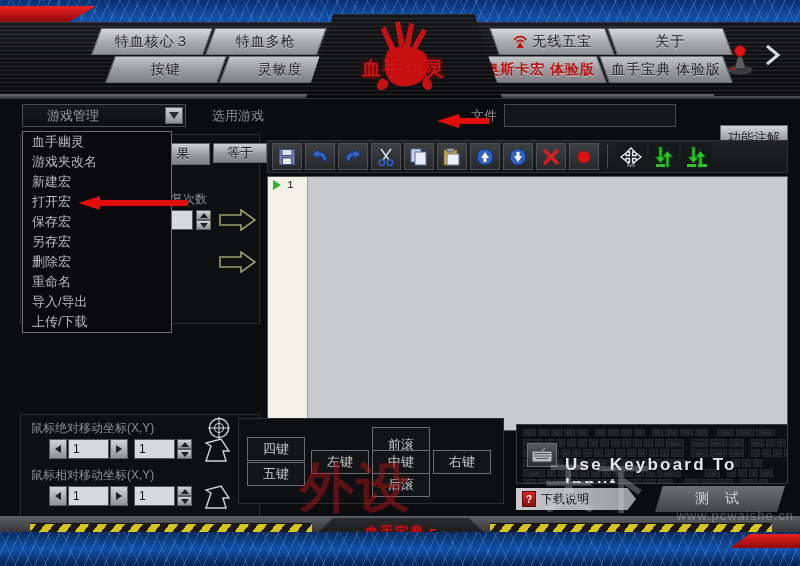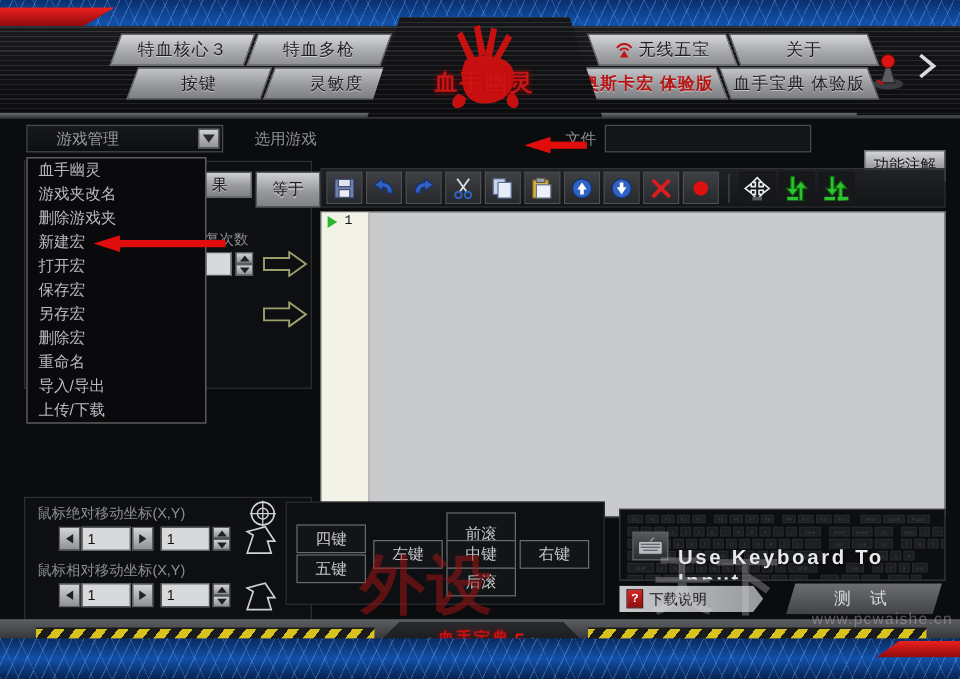--- a/index.html
+++ b/index.html
@@ -369,21 +369,21 @@
       <input class="textfield" style="position: absolute; left: 494px; top: 4px; width: 172px; color: rgb(181, 183, 186); font-size: 12px; padding-left: 5px;" value="" placeholder="">
       <div class="btn-metal" style="position:absolute;left:710px;top:2px;width:68px;height:26px;">
         <span>功能注解</span>
       </div>
     </div>
 
     <div class="panel" style="left:20px;top:34px;width:240px;height:190px;">
       <div class="sbtn" style="position:absolute;left:135px;top:8px;width:54px;height:22px;">
         <span>果</span>
       </div>
-      <div class="sbtn" style="position:absolute;left:192px;top:8px;width:54px;height:30px;">
+      <div class="sbtn" style="position:absolute;left:192px;top:8px;width:54px;height:20px;">
         <span>等于</span>
       </div>
       <div class="lbl-sm" style="position:absolute;left:138px;top:56px;">重复次数</div>
       <div class="numfield" style="position:absolute;left:140px;top:75px;width:32px;height:20px;">
         <span>2</span>
       </div>
       <div class="spin" style="position:absolute;left:175px;top:75px;">
         <div>
             <i class="tri-u"></i>
           </div>
@@ -717,23 +717,20 @@
   </div>
 
   <div class="menu">
     <div class="menu-item">
         <span>血手幽灵</span>
       </div>
     <div class="menu-item">
         <span>游戏夹改名</span>
       </div>
     <div class="menu-item">
-        <span>删除游戏夹</span>
-      </div>
-    <div class="menu-item">
         <span>新建宏</span>
       </div>
     <div class="menu-item">
         <span>打开宏</span>
       </div>
     <div class="menu-item">
         <span>保存宏</span>
       </div>
     <div class="menu-item">
         <span>另存宏</span>

